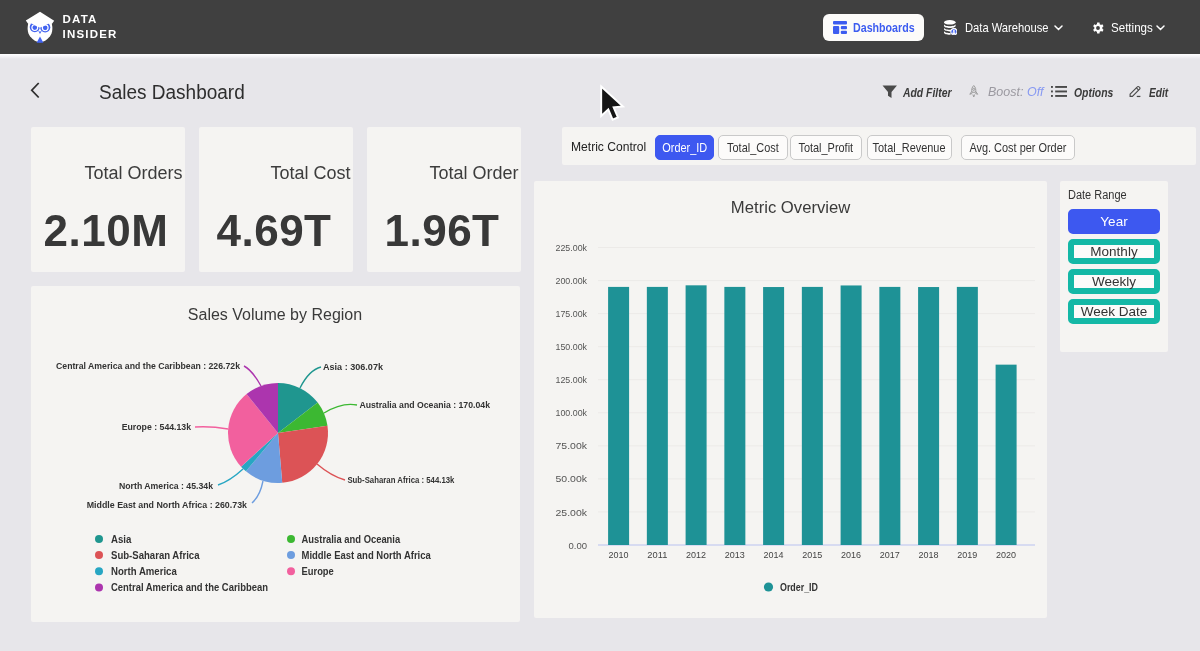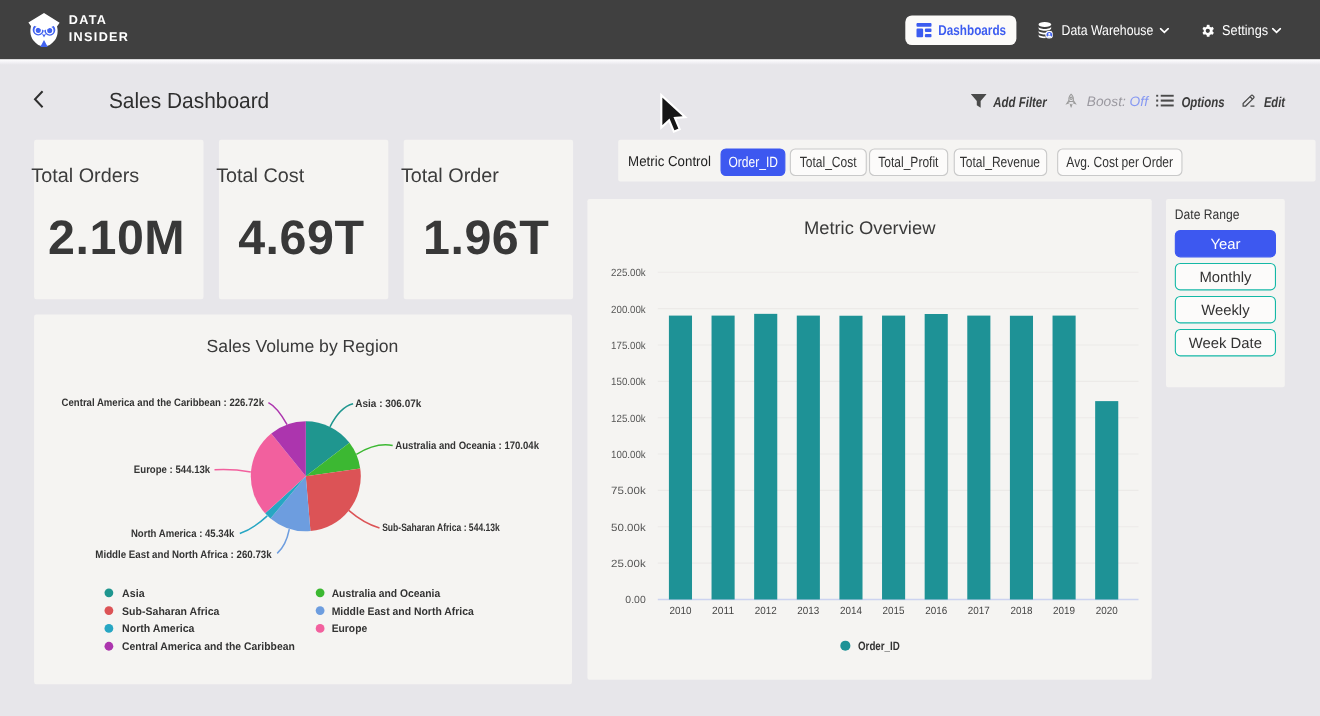--- a/index.html
+++ b/index.html
@@ -12,30 +12,30 @@
 .navglow { position:absolute; left:0; top:54px; width:1200px; height:5px; background:linear-gradient(#ffffff,#f2f1f5 55%,#e7e6ea); }
 .logo-txt { position:absolute; left:62.5px; top:12px; color:#fff; font-size:11.5px; font-weight:bold; letter-spacing:1.2px; line-height:15px; }
 .nav-btn { position:absolute; left:823px; top:14px; width:101px; height:26.5px; background:#fcfbf9; border-radius:6px; color:#3c5cf0; font-size:13px; font-weight:bold; display:flex; align-items:center; }
 .nav-item { position:absolute; top:0; height:55px; display:flex; align-items:center; color:#fff; font-size:13px; }
 
 .back { position:absolute; }
 .pagetitle { position:absolute; left:57.5px; top:81px; font-size:20px; color:#2e2e2e; line-height:22px;margin-left:41px; }
 .action { position:absolute; top:86px; font-size:13px; font-weight:bold; color:#3a3a3a; line-height:13px;font-style:italic; }
 
 .card { position:absolute; background:#f5f4f2; border-radius:2px; }
-.kpi-title { text-align:left; margin-top:22px; position:relative; left:-2.5px; font-size:18px; color:#3c3c3c; line-height:21px; }
+.kpi-title { text-align:right; margin-top:36px; position:relative; left:-2.5px; font-size:18px; color:#3c3c3c; line-height:21px; }
 .kpi-val { text-align:center; margin-top:25px; position:relative; left:-2px; font-size:44px; font-weight:bold; color:#383838; letter-spacing:0.5px; line-height:44px; }
 
 .mc-label { position:absolute; left:9px; top:13px; font-size:13px; color:#222; line-height:13px; }
 .mbtn { position:absolute; top:8px; height:25px; border:1px solid #c9c9c9; border-radius:5px; background:#fcfbfa; color:#333; font-size:13.5px; display:flex; align-items:center; justify-content:center; white-space:nowrap; }
 .mbtn.active { background:#3d58f0; border-color:#3d58f0; color:#fff; }
 .mbtn .sx { transform:scaleX(0.81); transform-origin:50% 50%; }
 
 .dr-label { position:absolute; left:8px; top:8px; font-size:12.5px; color:#333; line-height:13px; }
-.dbtn { position:absolute; left:8px; width:92px; height:25px; border:1px solid #14b8a6; border-radius:5px; background:#fcfbfa; color:#333; font-size:13.5px; display:flex; align-items:center; justify-content:center; }
+.dbtn { position:absolute; left:8px; width:92px; height:25px; border:6px solid #14b8a6; border-radius:5px; background:#fcfbfa; color:#333; font-size:13.5px; display:flex; align-items:center; justify-content:center; }
 .dbtn.active { background:#3d58f0; border-color:#3d58f0; color:#fff; }
 </style>
 </head>
 <body>
 
 <div class="nav">
   <svg class="abs" style="left:24.5px;top:11px" width="30" height="32" viewBox="0 0 30 32">
     <path d="M3.6 11.5 C2 16.5 2.3 21.5 5 25.3 C8 29.3 11.5 31.2 15 31.2 C18.5 31.2 22 29.3 25 25.3 C27.7 21.5 28 16.5 26.4 11.5 L15 5 Z" fill="#fff"></path>
     <path d="M0.8 9.4 L15 0.8 L29.2 9.7 L26.8 13 L15 6.2 L3.3 12.9 Z" fill="#fff"></path>
     <circle cx="9.8" cy="16.1" r="5.1" fill="#4263f0"></circle>

